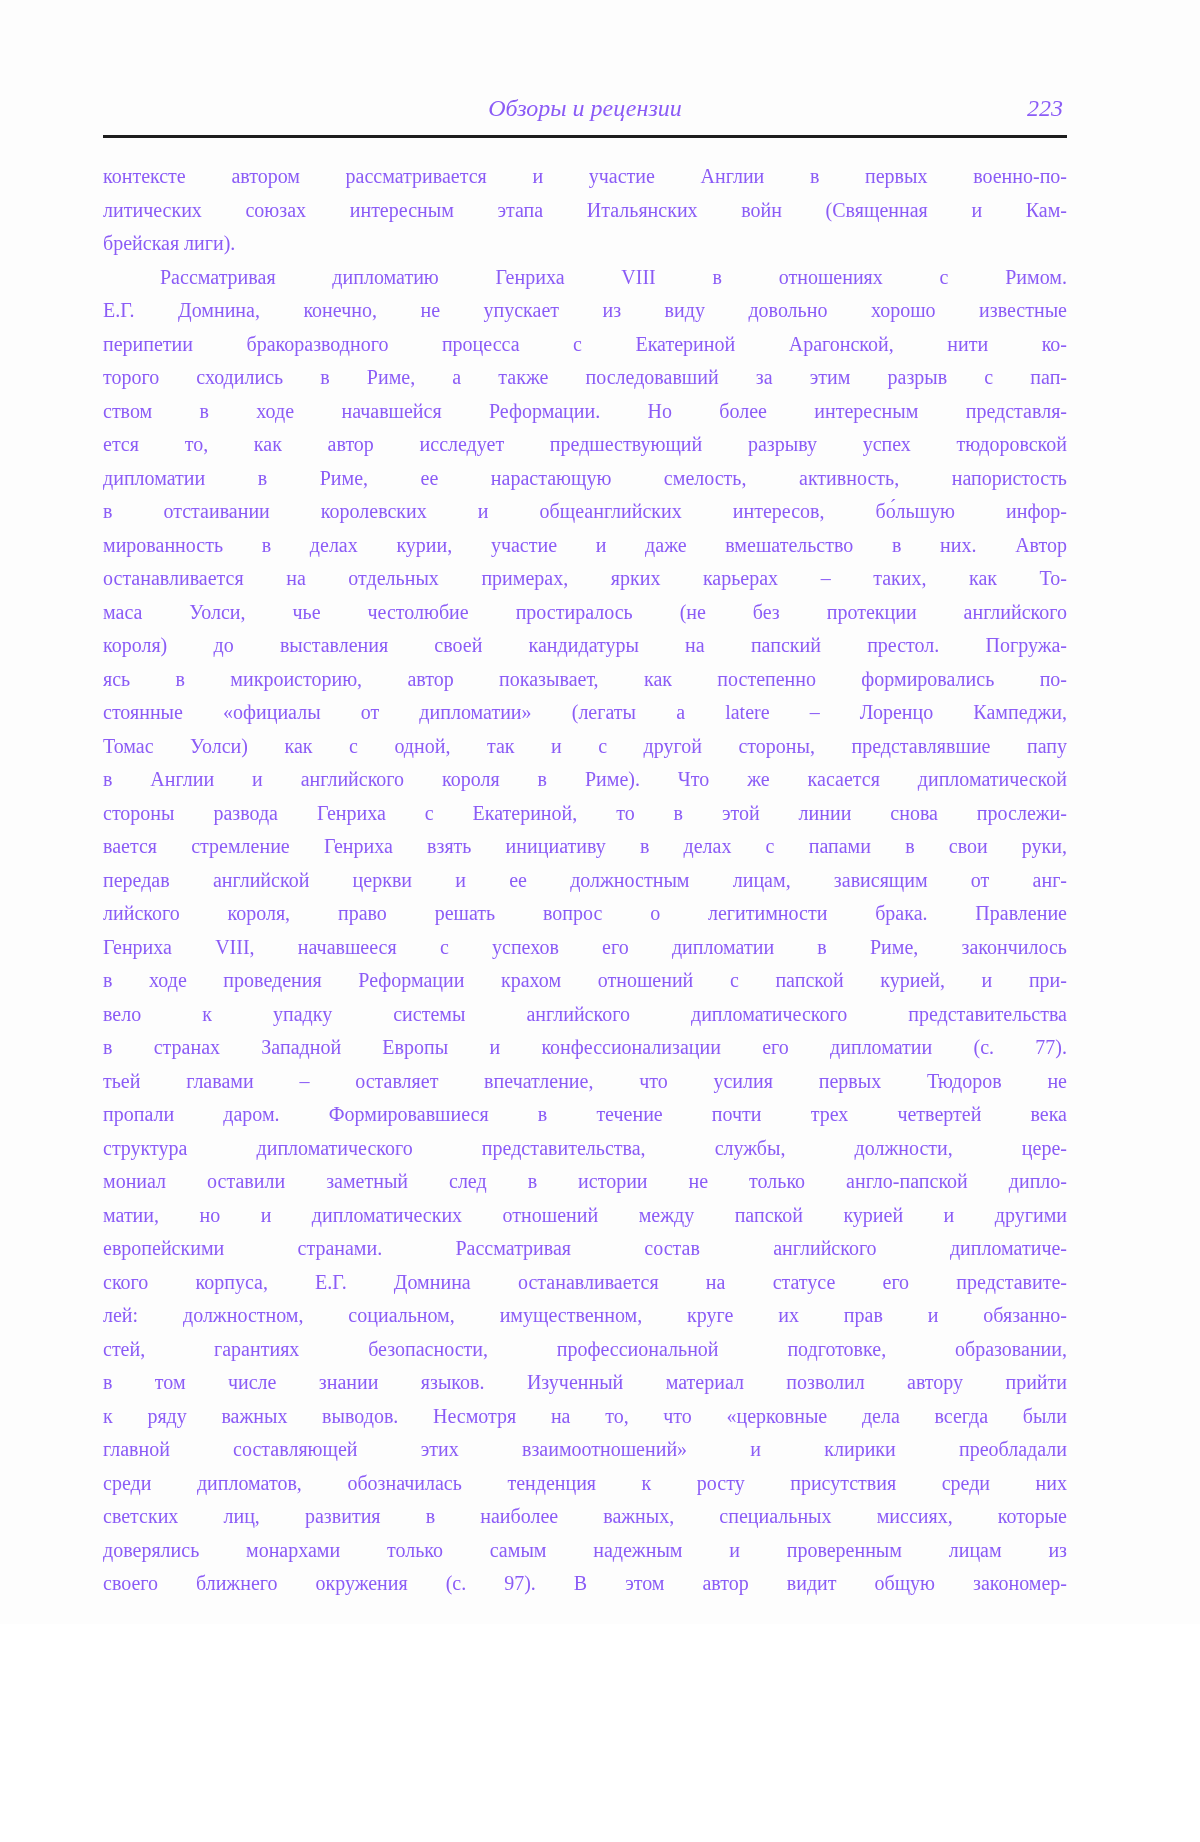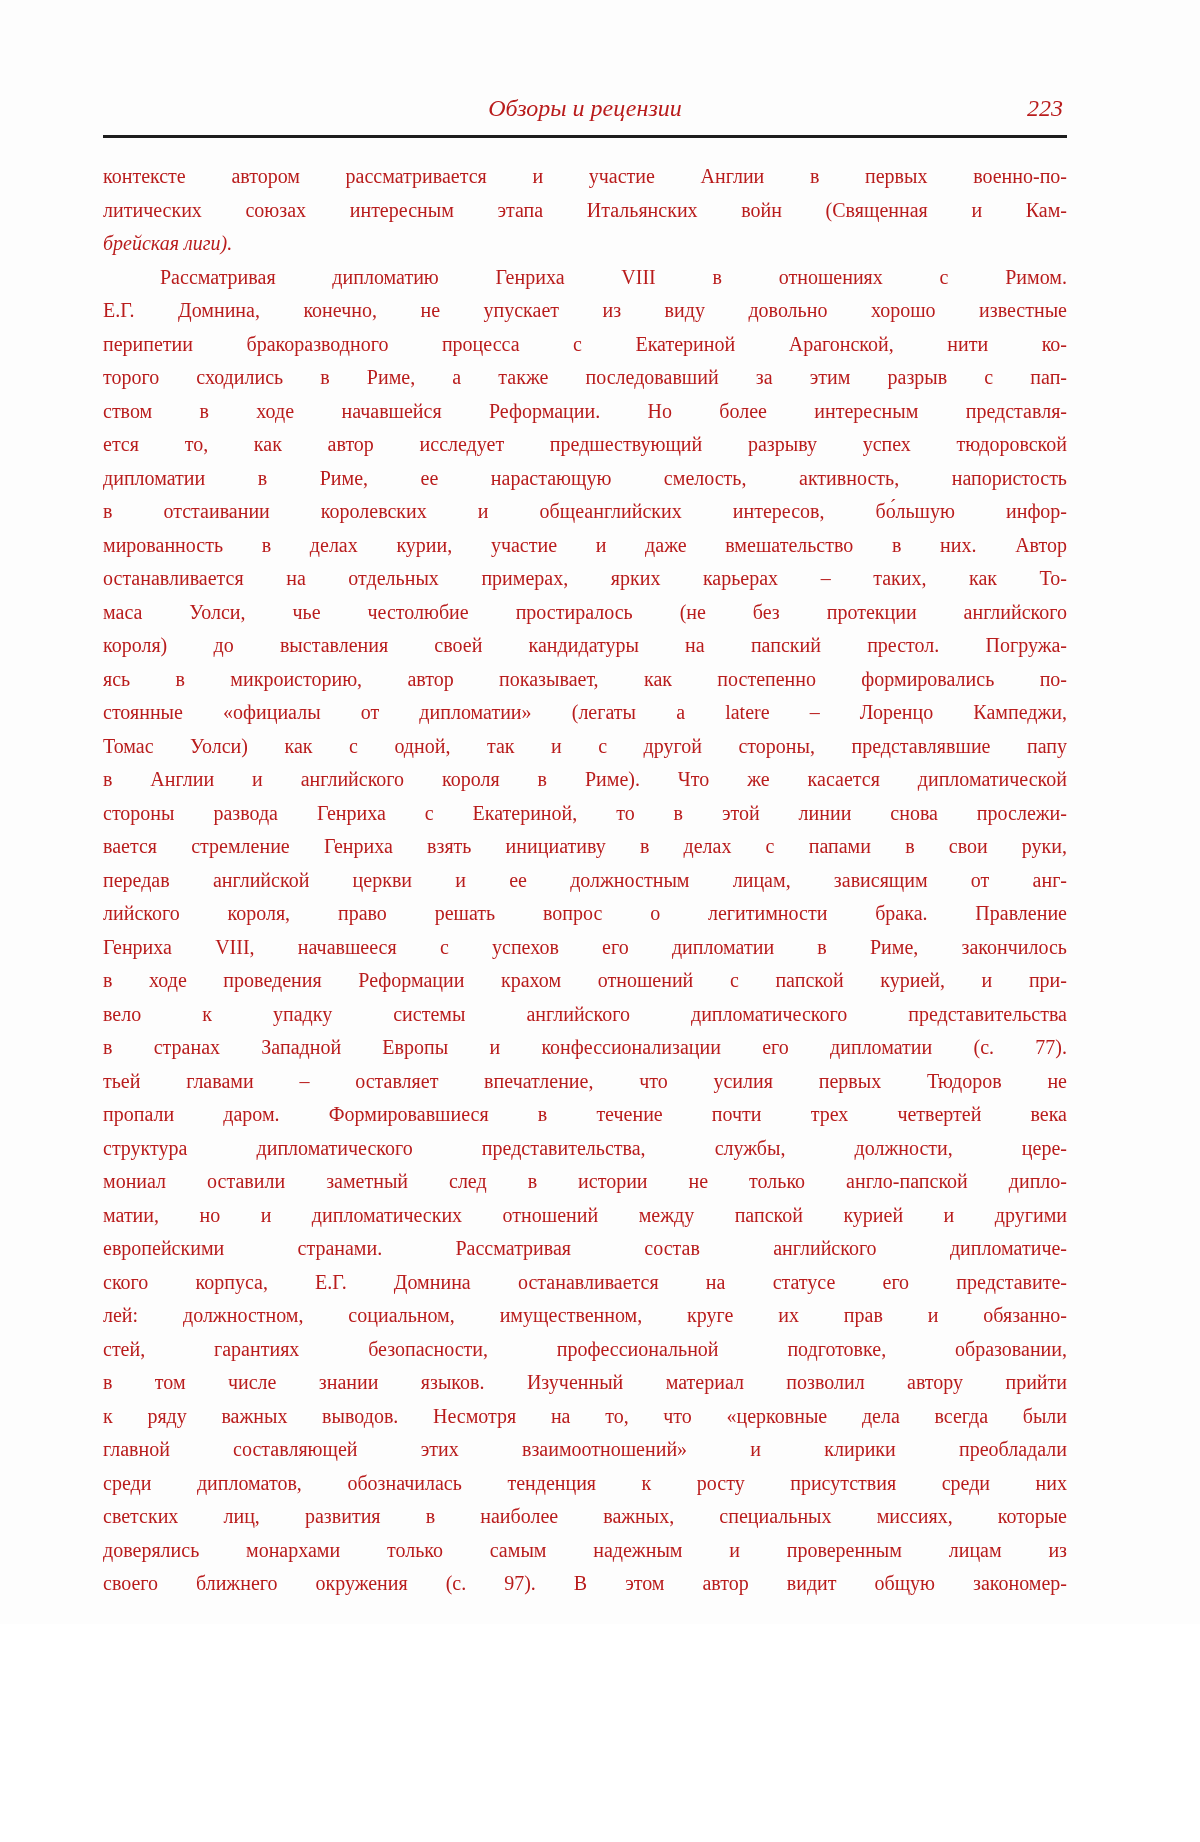--- a/index.html
+++ b/index.html
@@ -7,21 +7,21 @@
     padding: 0;
     background: #ffffff;
   }
   .page {
     position: relative;
     width: 1200px;
     height: 1624px;
     background: #fdfdfd;
     overflow: hidden;
     font-family: "Liberation Serif", "DejaVu Serif", serif;
-    color: #b91c1c;
+    color: #8b5cf6;
   }
   .content {
     margin-left: 103px;
     margin-right: 133px; 
   }
   header.pagehead {
     position: relative;
     margin-top: 94px;
     height: 28px;
   }
@@ -51,21 +51,20 @@
   }
   .line {
     text-align: justify;
     text-align-last: justify;
   }
   .line.indent {
     text-indent: 57px;
   }
   .line.no-stretch {
     text-align-last: left;
-    font-style: italic;
   }
 </style>
 </head>
 <body>
 
 <div class="page">
   <div class="content">
     <header class="pagehead">
       <div class="running-title">Обзоры и рецензии</div>
       <div class="page-number">223</div>

